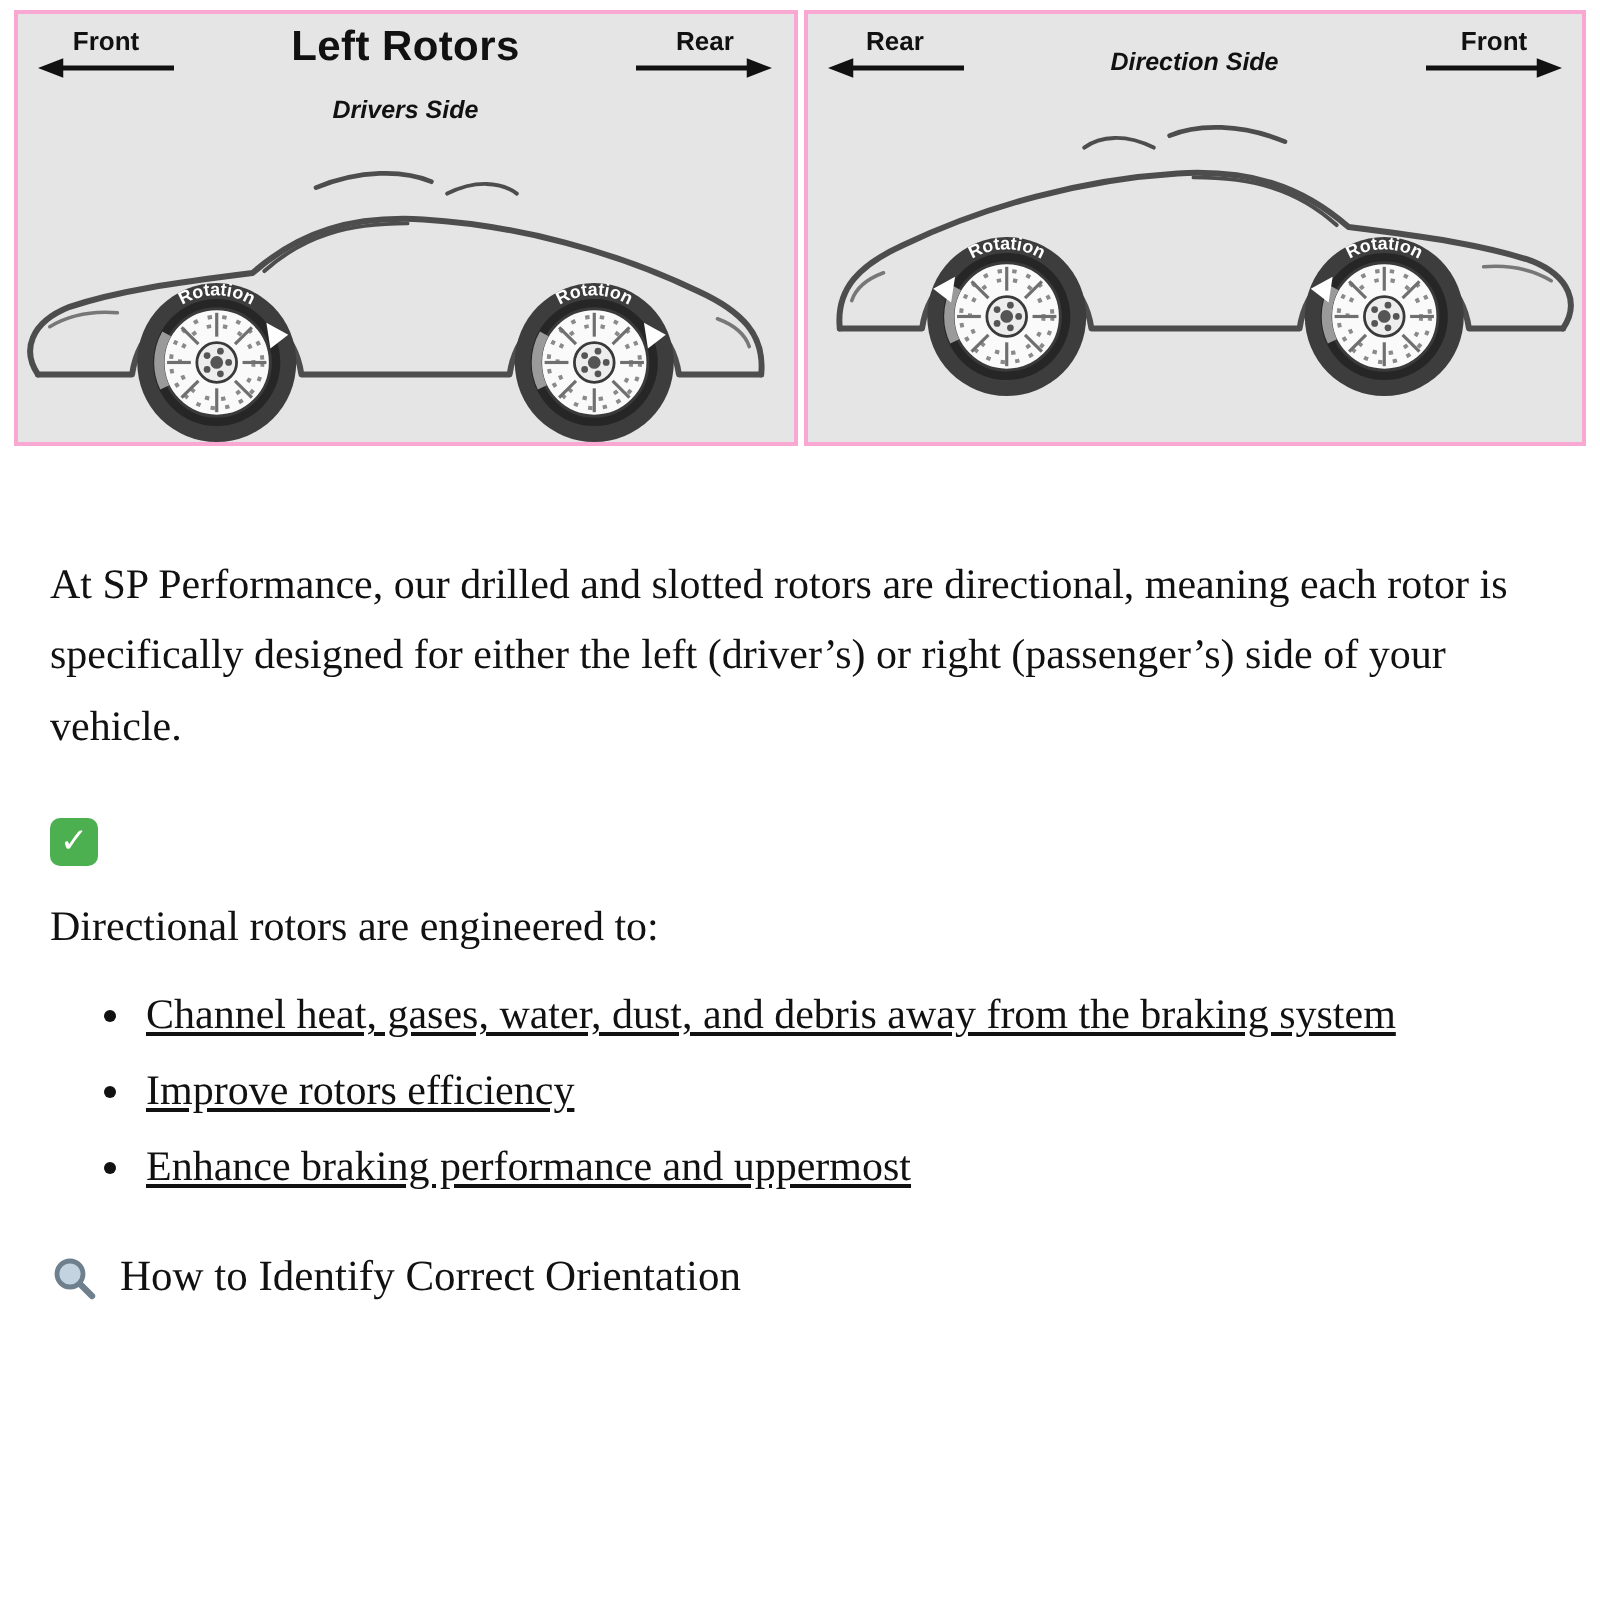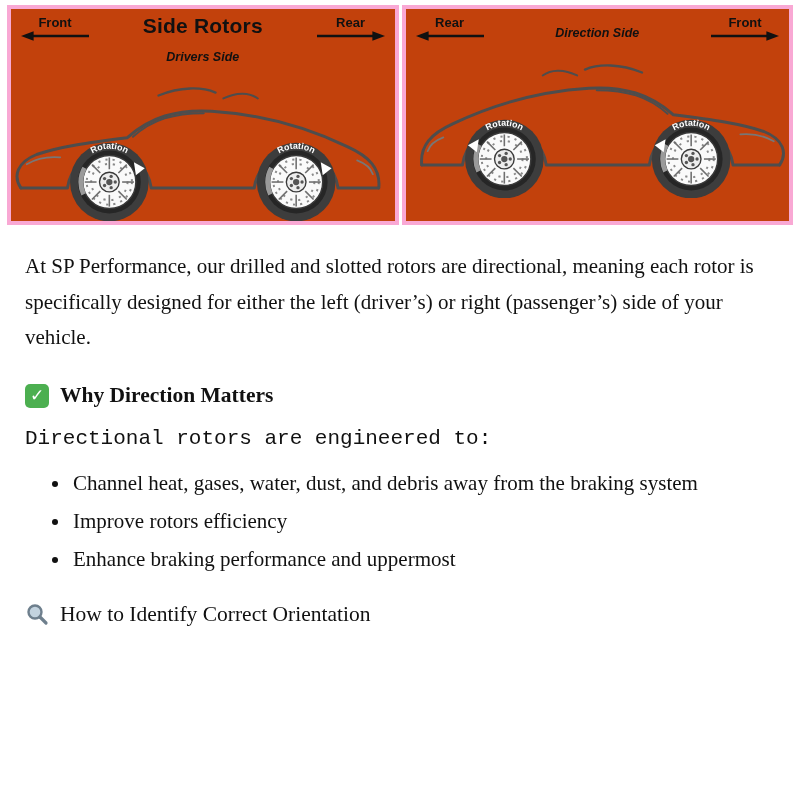--- a/index.html
+++ b/index.html
@@ -1,63 +1,63 @@
 <!DOCTYPE html>
 <html><head>
 <meta charset="utf-8">
 <style>
   html,body{margin:0;padding:0;background:#fff;}
   .page{width:800px;height:800px;background:#fff;overflow:hidden;box-sizing:border-box;}
 
   
   .diagram{display:flex;gap:3px;padding:5px 7px 0;box-sizing:border-box;}
-  .panel{flex:1;border:4px solid #f9a8d4;background:#c2410c;box-sizing:border-box;
+  .panel{flex:1;border:2px solid #f9a8d4;background:#e5e5e5;box-sizing:border-box;
          font-family:"Liberation Sans","DejaVu Sans",sans-serif;color:#111;}
   .panel-header{display:flex;justify-content:space-between;align-items:flex-start;padding:6px 8px 0;}
   .dir{display:flex;flex-direction:column;align-items:center;width:72px;}
   .dir-label{font-weight:bold;font-size:13px;}
   .dir-arrow{width:68px;height:10px;margin-top:1px;}
   .title-block{text-align:center;margin-top:-1px;}
   .panel-title{font-weight:bold;font-size:21px;letter-spacing:.2px;}
   .panel-subtitle{font-weight:bold;font-style:italic;font-size:12.5px;margin-top:12px;}
   .car-svg{display:block;width:100%;height:auto;margin-top:2px;}
 
   
   .content{padding:8px 25px 0;font-family:"Liberation Serif","DejaVu Serif",serif;
-           font-size:21px;color:#111;}
+           font-size:21px;color:#111;margin-top:28px;}
   .intro{line-height:1.68;margin:16px 0 6px;}
   .section-h{display:flex;align-items:center;gap:11px;font-size:21.5px;
              font-weight:bold;margin:28px 0 10px;}
   .section-h.regular{font-weight:normal;margin:26px 0 12px;align-items:center;}
   .check-icon{width:24px;height:24px;border-radius:5px;background:#4caf50;color:#fff;
               display:flex;align-items:center;justify-content:center;font-size:17px;
               font-weight:bold;font-family:"Liberation Sans","DejaVu Sans",sans-serif;flex:0 0 auto;}
   .mag-icon{width:24px;height:24px;flex:0 0 auto;}
-  .lead{margin:14px 0 10px;line-height:1.6;font-family:Liberation Mono, monospace;}
+  .lead{margin:14px 0 10px;line-height:1.6;}
   ul.bullets{margin:6px 0 20px;padding-left:46px;line-height:1.62;}
-  ul.bullets li{margin:4px 0;padding-left:2px;}
+  ul.bullets li{margin:4px 0;padding-left:2px;text-decoration:underline;}
 </style>
 </head>
 <body>
 
 <div class="page">
 
   <div class="diagram">
 
     <div class="panel">
       <div class="panel-header">
         <div class="dir">
           <span class="dir-label">Front</span>
           <svg class="dir-arrow" viewBox="0 0 70 10">
             <path d="M70 5 H10" stroke="#111" stroke-width="2.6" fill="none"></path>
             <path d="M13 0 L0 5 L13 10 Z" fill="#111"></path>
           </svg>
         </div>
         <div class="title-block">
-          <div class="panel-title">Side Rotors</div>
+          <div class="panel-title">Left Rotors</div>
           <div class="panel-subtitle">Drivers Side</div>
         </div>
         <div class="dir">
           <span class="dir-label">Rear</span>
           <svg class="dir-arrow" viewBox="0 0 70 10">
             <path d="M0 5 H60" stroke="#111" stroke-width="2.6" fill="none"></path>
             <path d="M57 0 L70 5 L57 10 Z" fill="#111"></path>
           </svg>
         </div>
       </div>
@@ -187,21 +187,20 @@
       </svg>
     </div>
   </div>
 
   <div class="content">
 
     <p class="intro">At SP Performance, our drilled and slotted rotors are directional, meaning each rotor is specifically designed for either the left (driver’s) or right (passenger’s) side of your vehicle.</p>
 
     <div class="section-h">
       <span class="check-icon">✓</span>
-      <span>Why Direction Matters</span>
     </div>
 
     <p class="lead">Directional rotors are engineered to:</p>
 
     <ul class="bullets">
       <li>Channel heat, gases, water, dust, and debris away from the braking system</li>
       <li>Improve rotors efficiency</li>
       <li>Enhance braking performance and uppermost</li>
     </ul>
 

